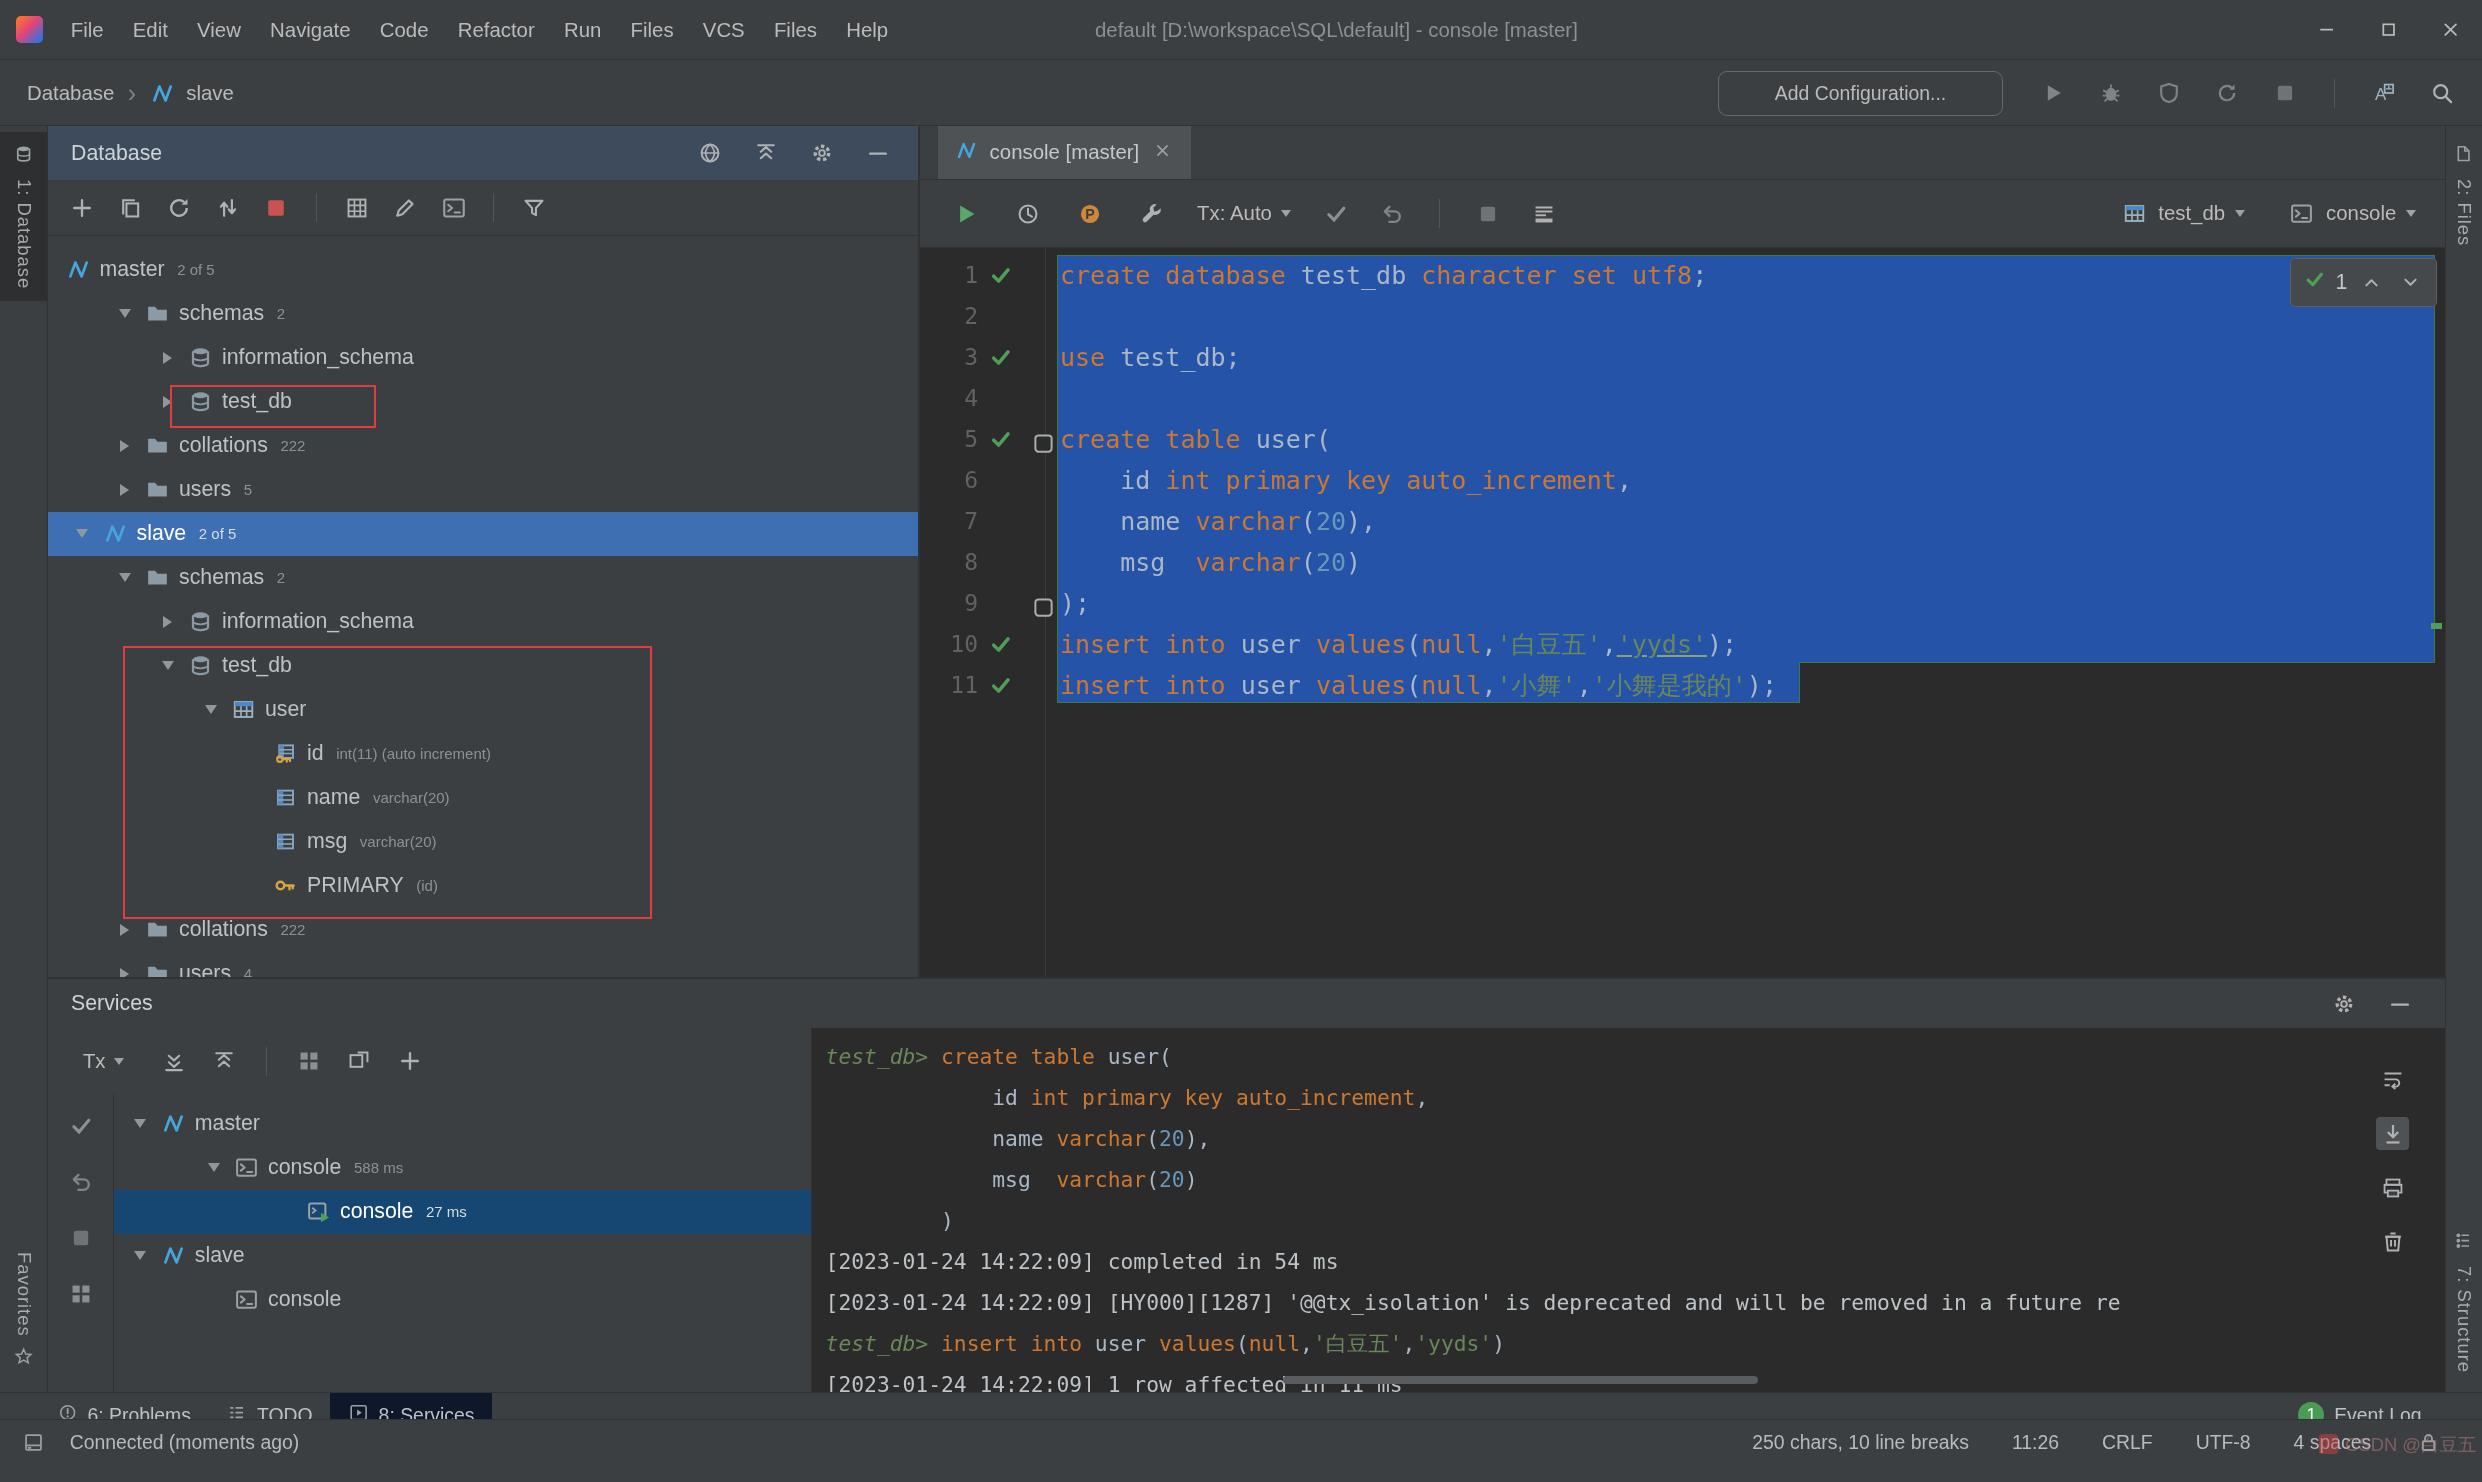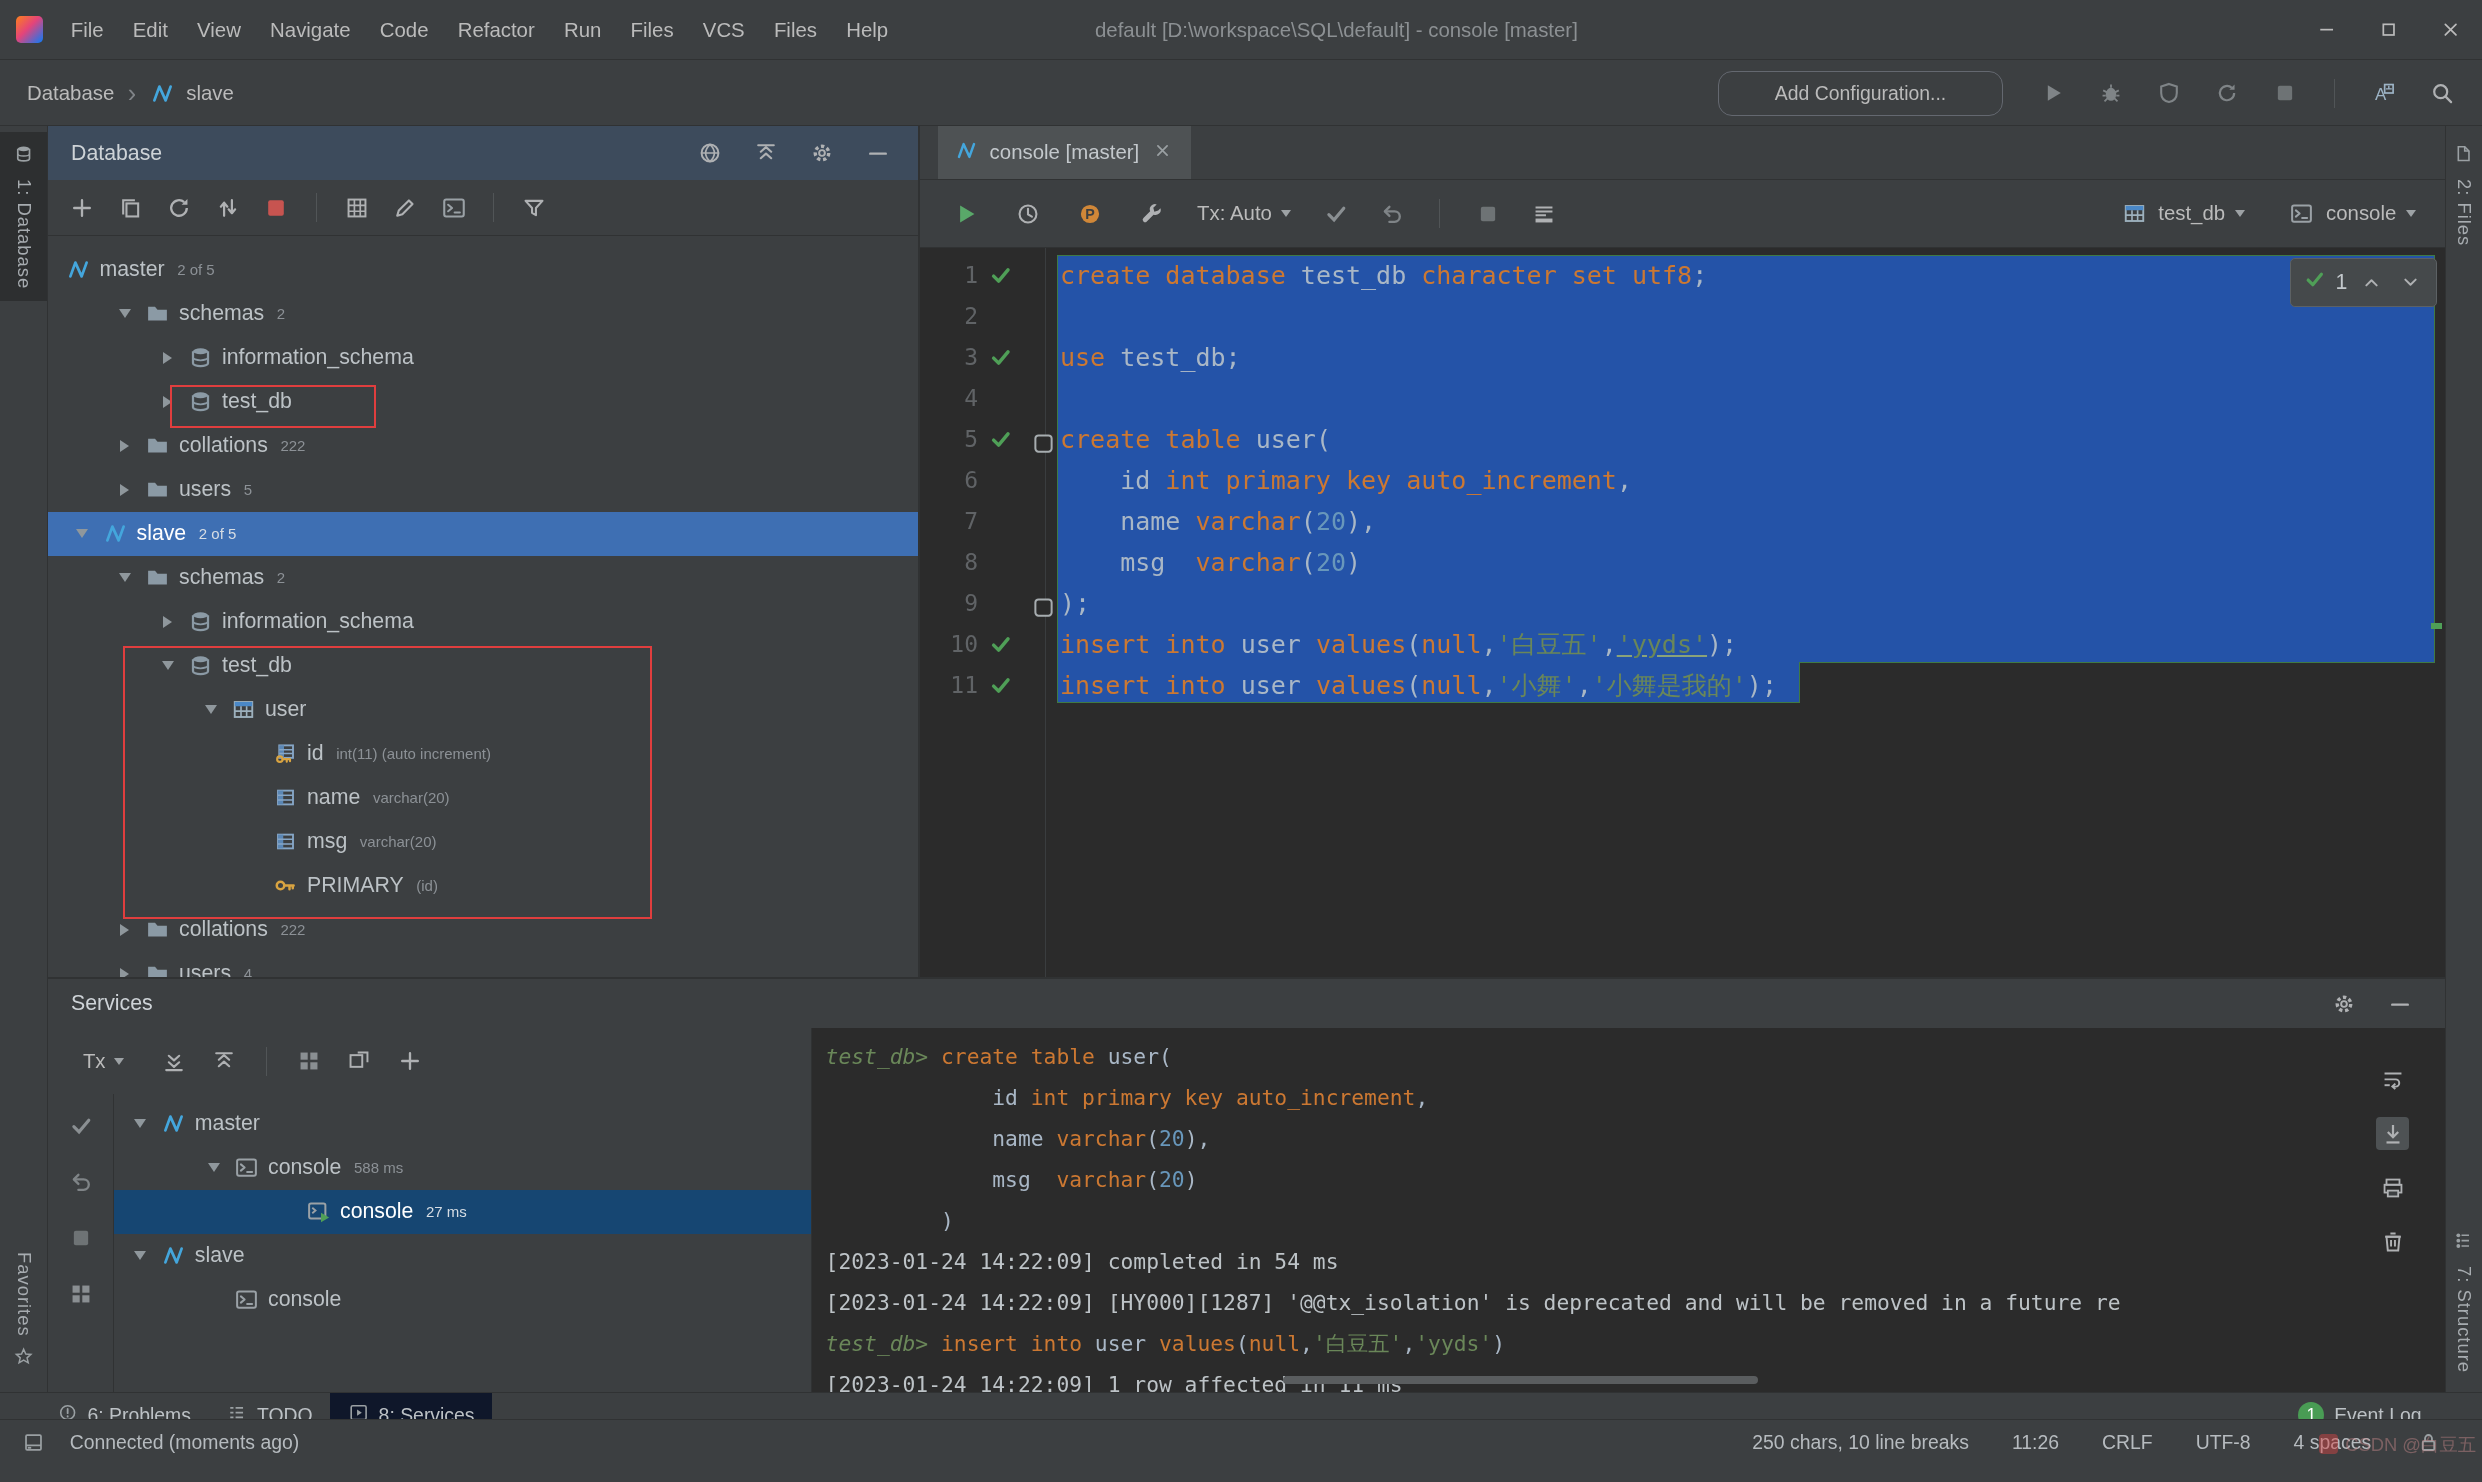--- a/index.html
+++ b/index.html
@@ -14,21 +14,21 @@
 .win-title{position:absolute;left:1095px;top:0;line-height:60px;color:#8c9093;font-size:20.4px;white-space:nowrap}
 #win-controls{position:absolute;right:0;top:0;height:60px;display:flex}
 .winbtn{width:62px;height:60px;display:inline-flex;align-items:center;justify-content:center}
 .winbtn svg{width:21.3px;height:21.3px}
 
 
 #runbar{position:absolute;left:0;top:60px;width:2482px;height:66px;border-bottom:1px solid #303233;background:#3c3f41;z-index:9}
 #breadcrumb{position:absolute;left:27px;top:0;height:66px;display:flex;align-items:center;gap:11.6px;font-size:20.4px}
 .bcsep{color:#808488;font-size:25px;margin:0 1.9px}
 .bcicon{width:25px;height:25px;display:inline-flex}.bcicon svg{width:25px;height:25px}
-.addcfg{position:absolute;left:1718px;top:10.7px;width:285px;height:45px;border:1px solid #646870;border-radius:14px;color:#bbb;font-size:19.4px;display:flex;align-items:center;justify-content:center}
+.addcfg{position:absolute;left:1718px;top:10.7px;width:285px;height:45px;border:1px solid #646870;border-radius:9px;color:#bbb;font-size:19.4px;display:flex;align-items:center;justify-content:center}
 .runicons{position:absolute;left:2036px;top:0;height:66px;display:flex;align-items:center;gap:25px}
 
 .tbicon{width:33px;height:33px;display:inline-flex;align-items:center;justify-content:center;border-radius:3.9px;flex:none}
 .tbicon svg{width:26px;height:26px}
 .tsep{width:1px;height:29px;background:#515557;margin:0 7.8px;display:inline-block;flex:none}
 
 
 #leftstrip{position:absolute;left:0;top:126px;width:48px;height:1266px;background:#3c3f41;border-right:1px solid #303233;z-index:8}
 #rightstrip{position:absolute;left:2445px;top:126px;width:37px;height:1266px;background:#3c3f41;border-left:1px solid #303233;z-index:8}
 .striptab{display:flex;flex-direction:column;align-items:center;gap:9.7px;padding:11.6px 0;color:#a7acb0;font-size:18.4px;width:100%}

